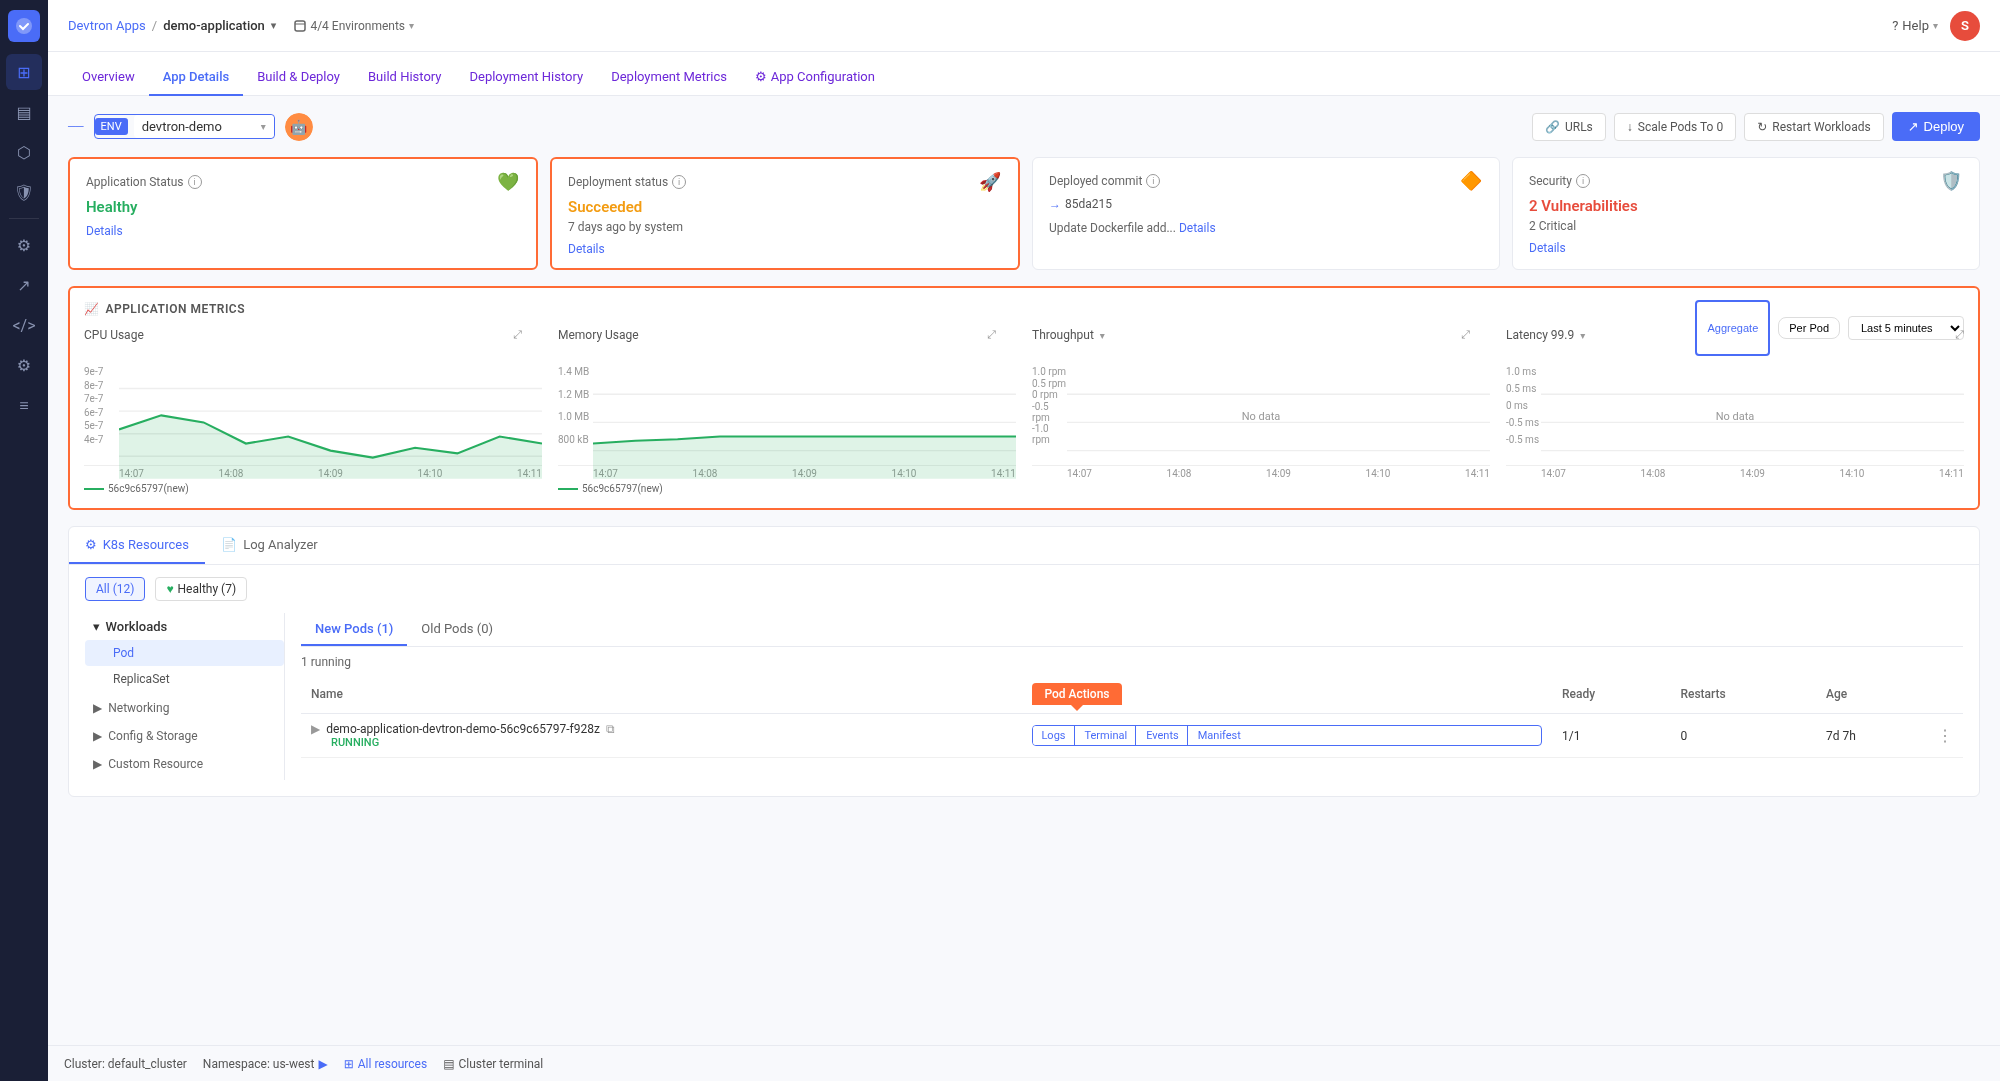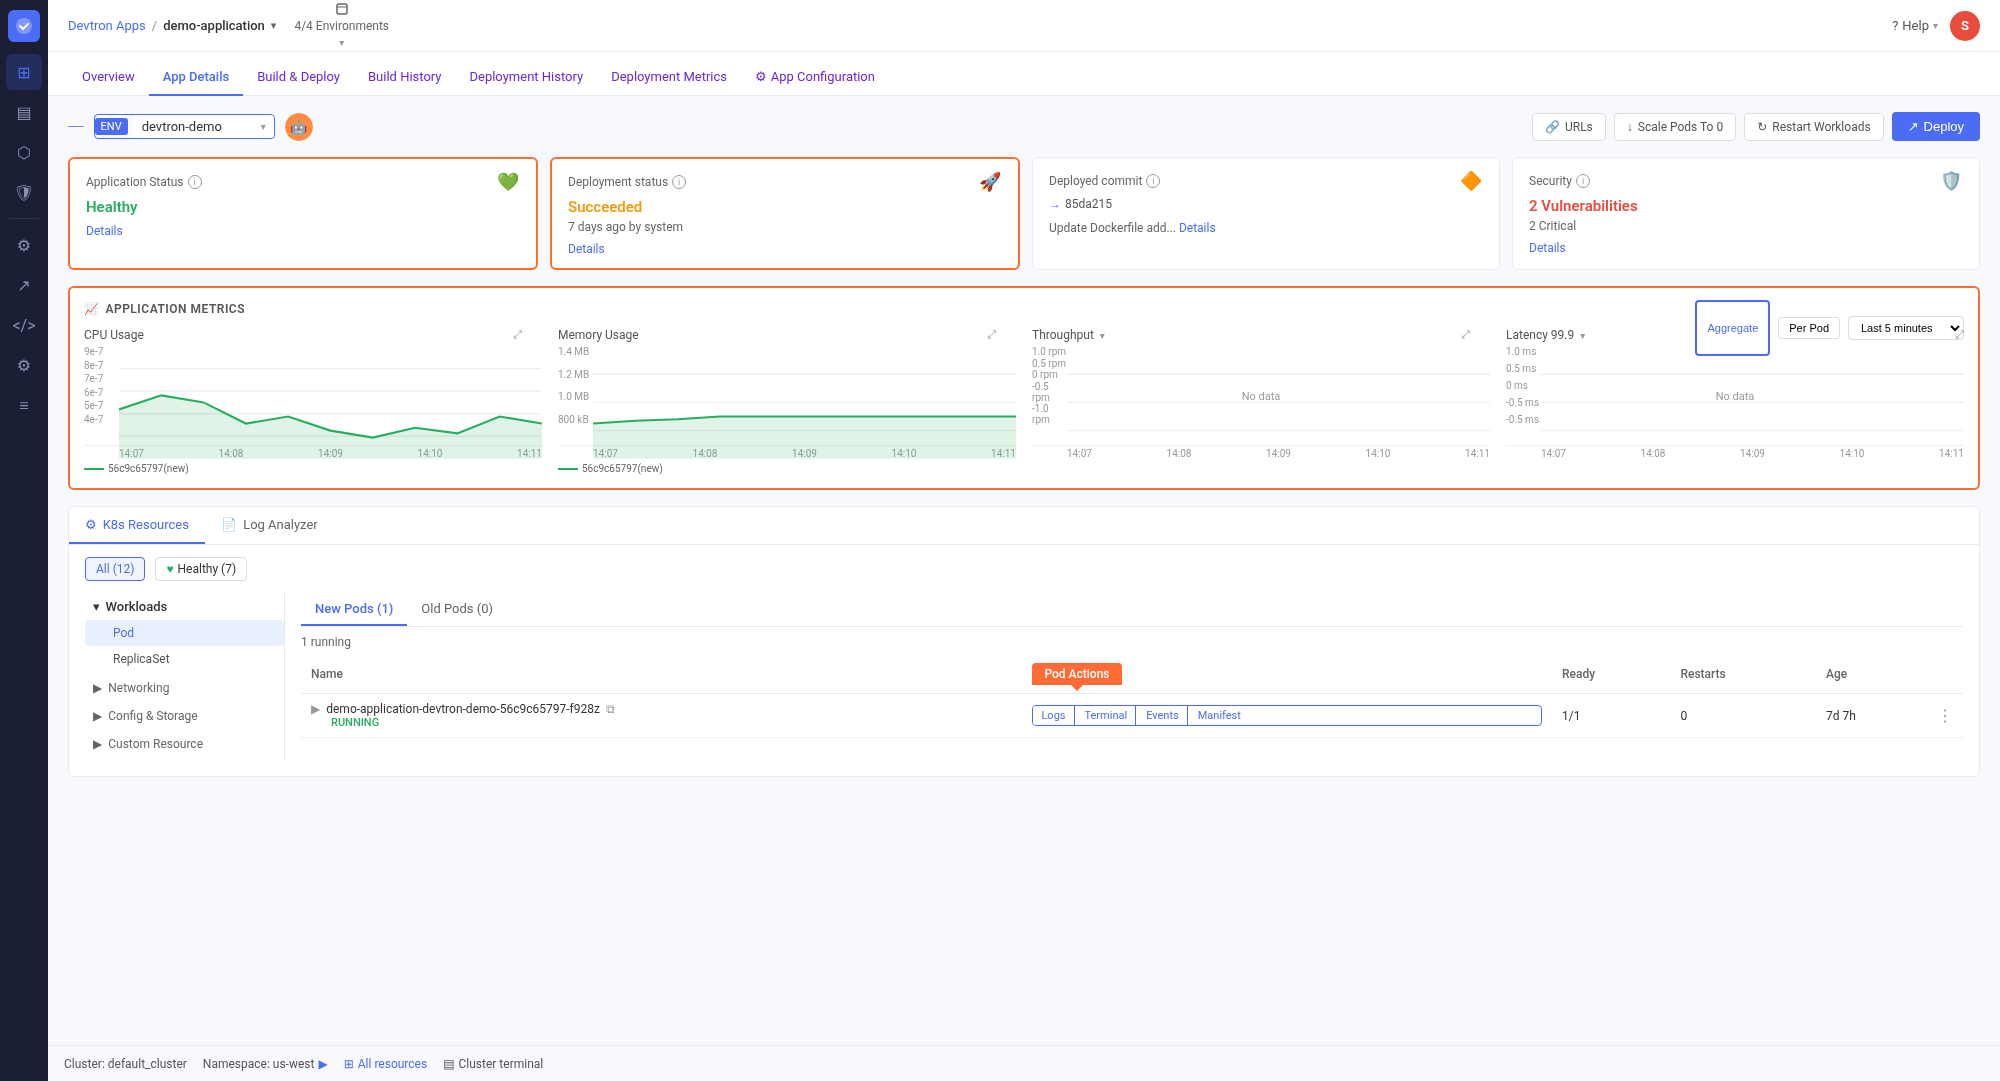--- a/index.html
+++ b/index.html
@@ -56,31 +56,31 @@
     .status-card-link { color: #4a6cf7; font-size: 12px; cursor: pointer; margin-top: 8px; display: inline-block; }
     .commit-hash { display: flex; align-items: center; gap: 4px; font-size: 12px; color: #555; margin: 2px 0; }
     .commit-msg { font-size: 12px; color: #666; }
 
     
     .metrics-section { border: 2px solid #ff6b35; border-radius: 6px; background: white; padding: 14px; margin-bottom: 16px; position: relative; }
     .metrics-header { display: flex; align-items: center; gap: 6px; margin-bottom: 12px; font-size: 12px; font-weight: 600; color: #555; text-transform: uppercase; letter-spacing: 0.5px; }
     .metrics-controls { position: absolute; top: 12px; right: 14px; display: flex; align-items: center; gap: 8px; }
     .metrics-grid { display: grid; grid-template-columns: 1fr 1fr 1fr 1fr; gap: 16px; }
     .metric-chart { }
-    .metric-title { font-size: 12px; color: #555; margin-bottom: 4px; display: flex; align-items: center; gap: 4px; }
+    .metric-title { font-size: 12px; color: #555; margin-bottom: 24px; display: flex; align-items: center; gap: 4px; }
     .chart-area { height: 100px; position: relative; border-bottom: 1px solid #eee; }
     .chart-labels-y { position: absolute; left: 0; top: 0; bottom: 20px; display: flex; flex-direction: column; justify-content: space-between; font-size: 10px; color: #999; width: 35px; }
     .chart-svg { position: absolute; left: 35px; right: 0; top: 0; bottom: 20px; }
     .chart-x-labels { display: flex; justify-content: space-between; font-size: 10px; color: #999; margin-top: 2px; padding-left: 35px; }
     .chart-legend { font-size: 10px; color: #666; margin-top: 4px; display: flex; align-items: center; gap: 4px; }
     .legend-line { width: 20px; height: 2px; background: #27ae60; display: inline-block; }
     .no-data-label { position: absolute; top: 50%; left: 50%; transform: translate(-50%, -50%); font-size: 11px; color: #999; }
     .agg-btn { padding: 20px 10px; border: 2px solid #4d7c0f; border-radius: 4px; cursor: pointer; font-size: 11px; background: white; }
     .agg-btn.active { background: white; border-color: #4a6cf7; color: #4a6cf7; font-weight: 500; }
-    .per-pod-btn { padding: 4px 10px; border: 1px solid #ddd; border-radius: 3px; cursor: pointer; font-size: 11px; background: white; }
+    .per-pod-btn { padding: 4px 10px; border: 1px solid #ddd; border-radius: 8px; cursor: pointer; font-size: 11px; background: white; }
     .time-select { border: 1px solid #ddd; border-radius: 4px; font-size: 11px; padding: 4px 8px; cursor: pointer; background: white; }
 
     
     .resources-tabs { display: flex; gap: 0; border-bottom: 1px solid #e8eaf0; margin-bottom: 12px; }
     .resource-tab { padding: 10px 16px; cursor: pointer; color: #666; font-size: 13px; border-bottom: 2px solid transparent; display: flex; align-items: center; gap: 6px; }
     .resource-tab.active { color: #4a6cf7; border-bottom-color: #4a6cf7; }
 
     
     .filter-bar { display: flex; align-items: center; gap: 10px; margin-bottom: 12px; }
     .filter-btn { padding: 4px 10px; border: 1px solid #ddd; border-radius: 4px; font-size: 12px; cursor: pointer; background: white; }
@@ -146,21 +146,21 @@
 </div>
 
 <div class="main-wrap">
 
   <div class="top-header">
     <div class="breadcrumb">
       <span class="breadcrumb-link">Devtron Apps</span>
       <span class="breadcrumb-sep">/</span>
       <span class="breadcrumb-current">demo-application</span>
       <span class="breadcrumb-dropdown">▾</span>
-      <span style="margin-left:12px; color:#666; font-size:12px; display:flex; align-items:center; gap:4px;flex-direction:column;">
+      <span style="margin-left:12px; color:#666; font-size:12px; display:flex; align-items:center; gap:4px;">
         <svg width="12" height="12" viewBox="0 0 12 12" fill="#666">
             <rect x="1" y="1" width="10" height="10" rx="2" stroke="#666" stroke-width="1.5" fill="none"></rect>
             <line x1="1" y1="4" x2="11" y2="4" stroke="#666" stroke-width="1"></line>
           </svg>
         <span>4/4 Environments</span>
         <span class="chevron">▾</span>
       </span>
     </div>
     <div class="header-right">
       <div class="help-btn">

